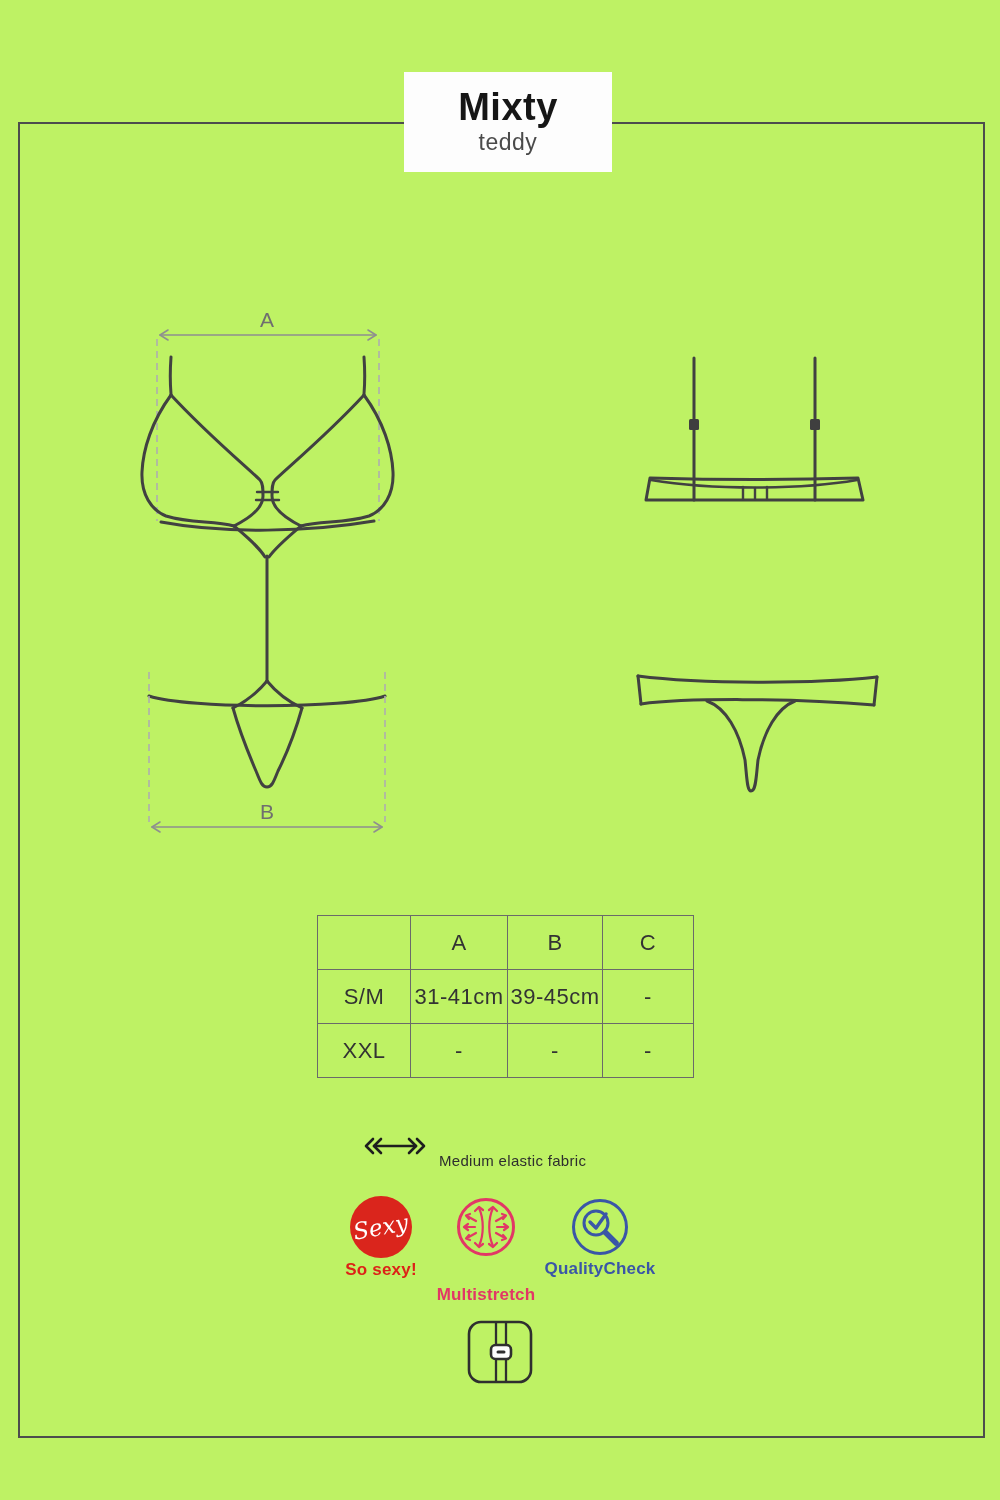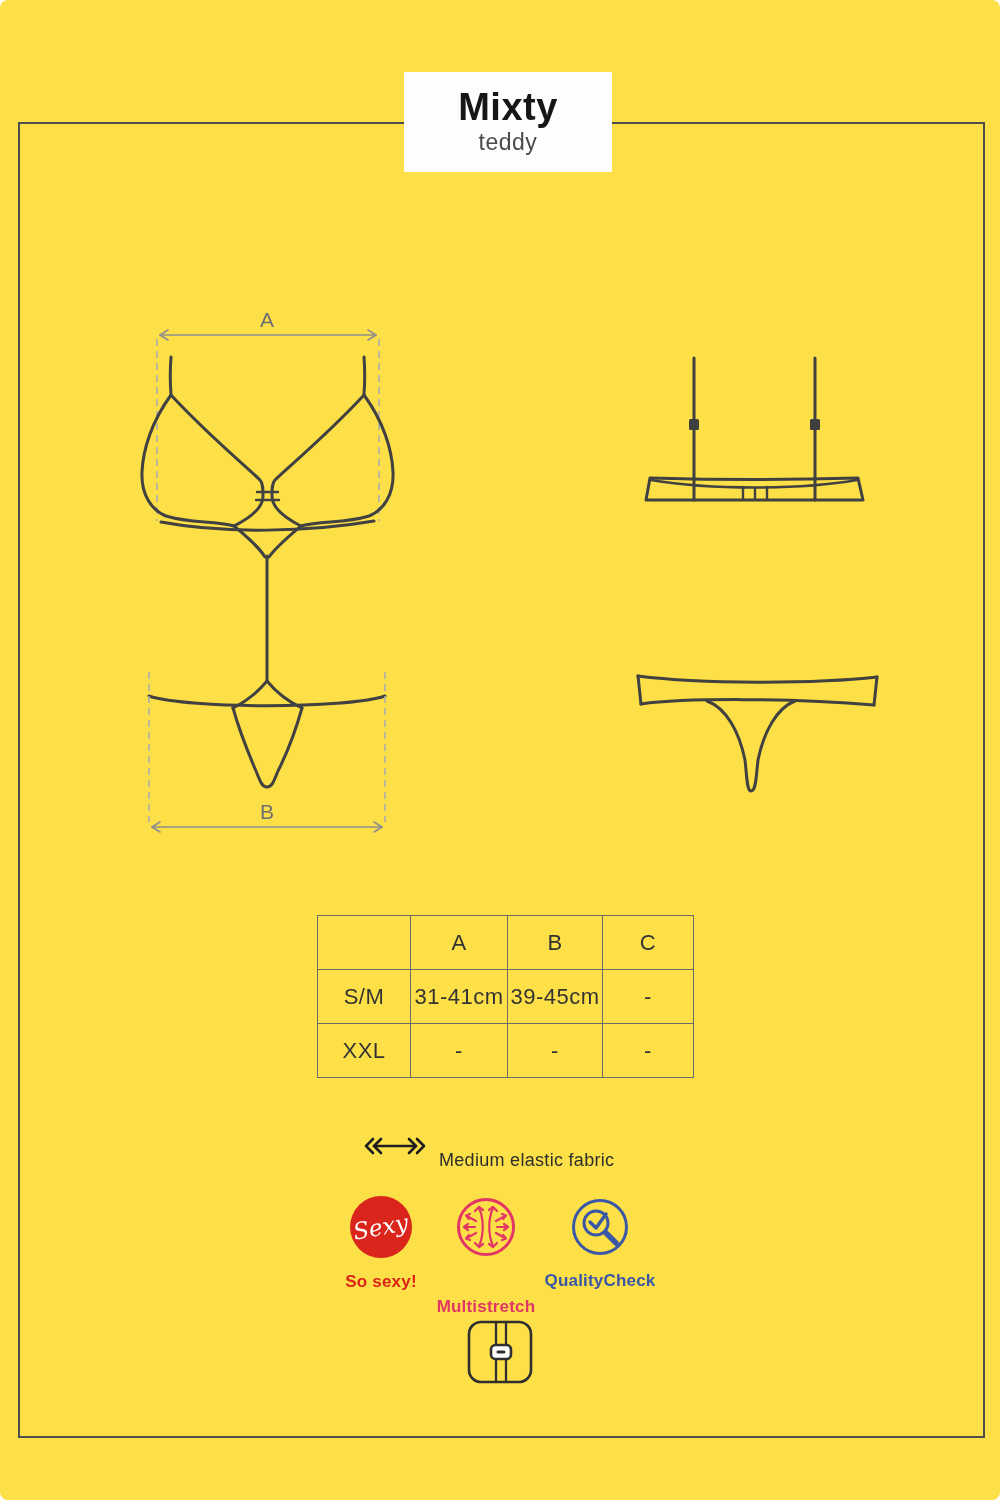--- a/index.html
+++ b/index.html
@@ -1,17 +1,17 @@
 <!DOCTYPE html>
 <html><head>
 <meta charset="utf-8">
 <style>
   html,body{margin:0;padding:0;background:#ffffff;}
-  #page{position:relative;width:1000px;height:1500px;background:#fde047;overflow:hidden;
-        font-family:"Liberation Sans",sans-serif;border-radius:8px;}
+  #page{position:relative;width:1000px;height:1500px;background:#bef264;overflow:hidden;
+        font-family:"Liberation Sans",sans-serif;}
   
   #frame{position:absolute;left:18px;top:122px;width:967px;height:1316px;
          border:2px solid #4d4d4d;box-sizing:border-box;}
   
   #titlebox{position:absolute;left:404px;top:72px;width:208px;height:100px;background:#fdfdfd;
             display:flex;flex-direction:column;align-items:center;justify-content:flex-start;z-index:3;}
   #titlebox .t{font-size:38px;font-weight:bold;color:#161616;letter-spacing:.5px;line-height:1;margin-top:16px;}
   #titlebox .s{font-size:23px;color:#4a4a4a;margin-top:3px;letter-spacing:.5px;}
   
   #drawing{position:absolute;left:0;top:0;z-index:2;}
@@ -22,27 +22,27 @@
   .measure-label{fill:#6f6f6f;font-size:21px;font-family:"Liberation Sans",sans-serif;}
   
   #size-table{position:absolute;left:317px;top:915px;border-collapse:collapse;table-layout:fixed;z-index:2;}
   #size-table td,#size-table th{border:1px solid #6a6a6a;text-align:center;vertical-align:middle;
        font-size:22px;font-weight:normal;color:#333;padding:0;letter-spacing:.5px;}
   #size-table col.c0{width:93px}#size-table col.c1{width:97px}
   #size-table col.c2{width:95px}#size-table col.c3{width:91px}
   #size-table tr{height:54px}
   
   #fabric-note{position:absolute;left:362px;top:1131px;height:30px;display:flex;align-items:center;gap:11px;z-index:2;}
-  #fabric-note .txt{font-size:18px;color:#2e2e2e;letter-spacing:.3px;margin-top:28px;}
+  #fabric-note .txt{font-size:15px;color:#2e2e2e;letter-spacing:.3px;margin-top:28px;}
   
   .badge{position:absolute;width:120px;display:flex;flex-direction:column;align-items:center;z-index:2;}
   #badge-sexy{left:321px;top:1196px;}
   #badge-multi{left:426px;top:1196px;gap:25px;}
   #badge-quality{left:540px;top:1197px;text-align:center;}
-  .badge .lbl{font-weight:bold;font-size:17px;margin-top:14px;letter-spacing:.2px;}
+  .badge .lbl{font-weight:bold;font-size:17px;margin-top:2px;letter-spacing:.2px;}
   #badge-sexy .lbl{color:#dd2217;}
   #badge-multi .lbl{color:#e23766;}
   #badge-quality .lbl{color:#3a56a7;}
   #sexy-circle{width:62px;height:62px;border-radius:50%;background:#da251c;display:flex;
                align-items:center;justify-content:center;}
   #sexy-circle span{color:#fff;font-family:"DejaVu Serif",serif;font-style:italic;font-size:23px;
                transform:rotate(-10deg);}
   
   #care{position:absolute;left:466px;top:1319px;z-index:2;}
 </style>

